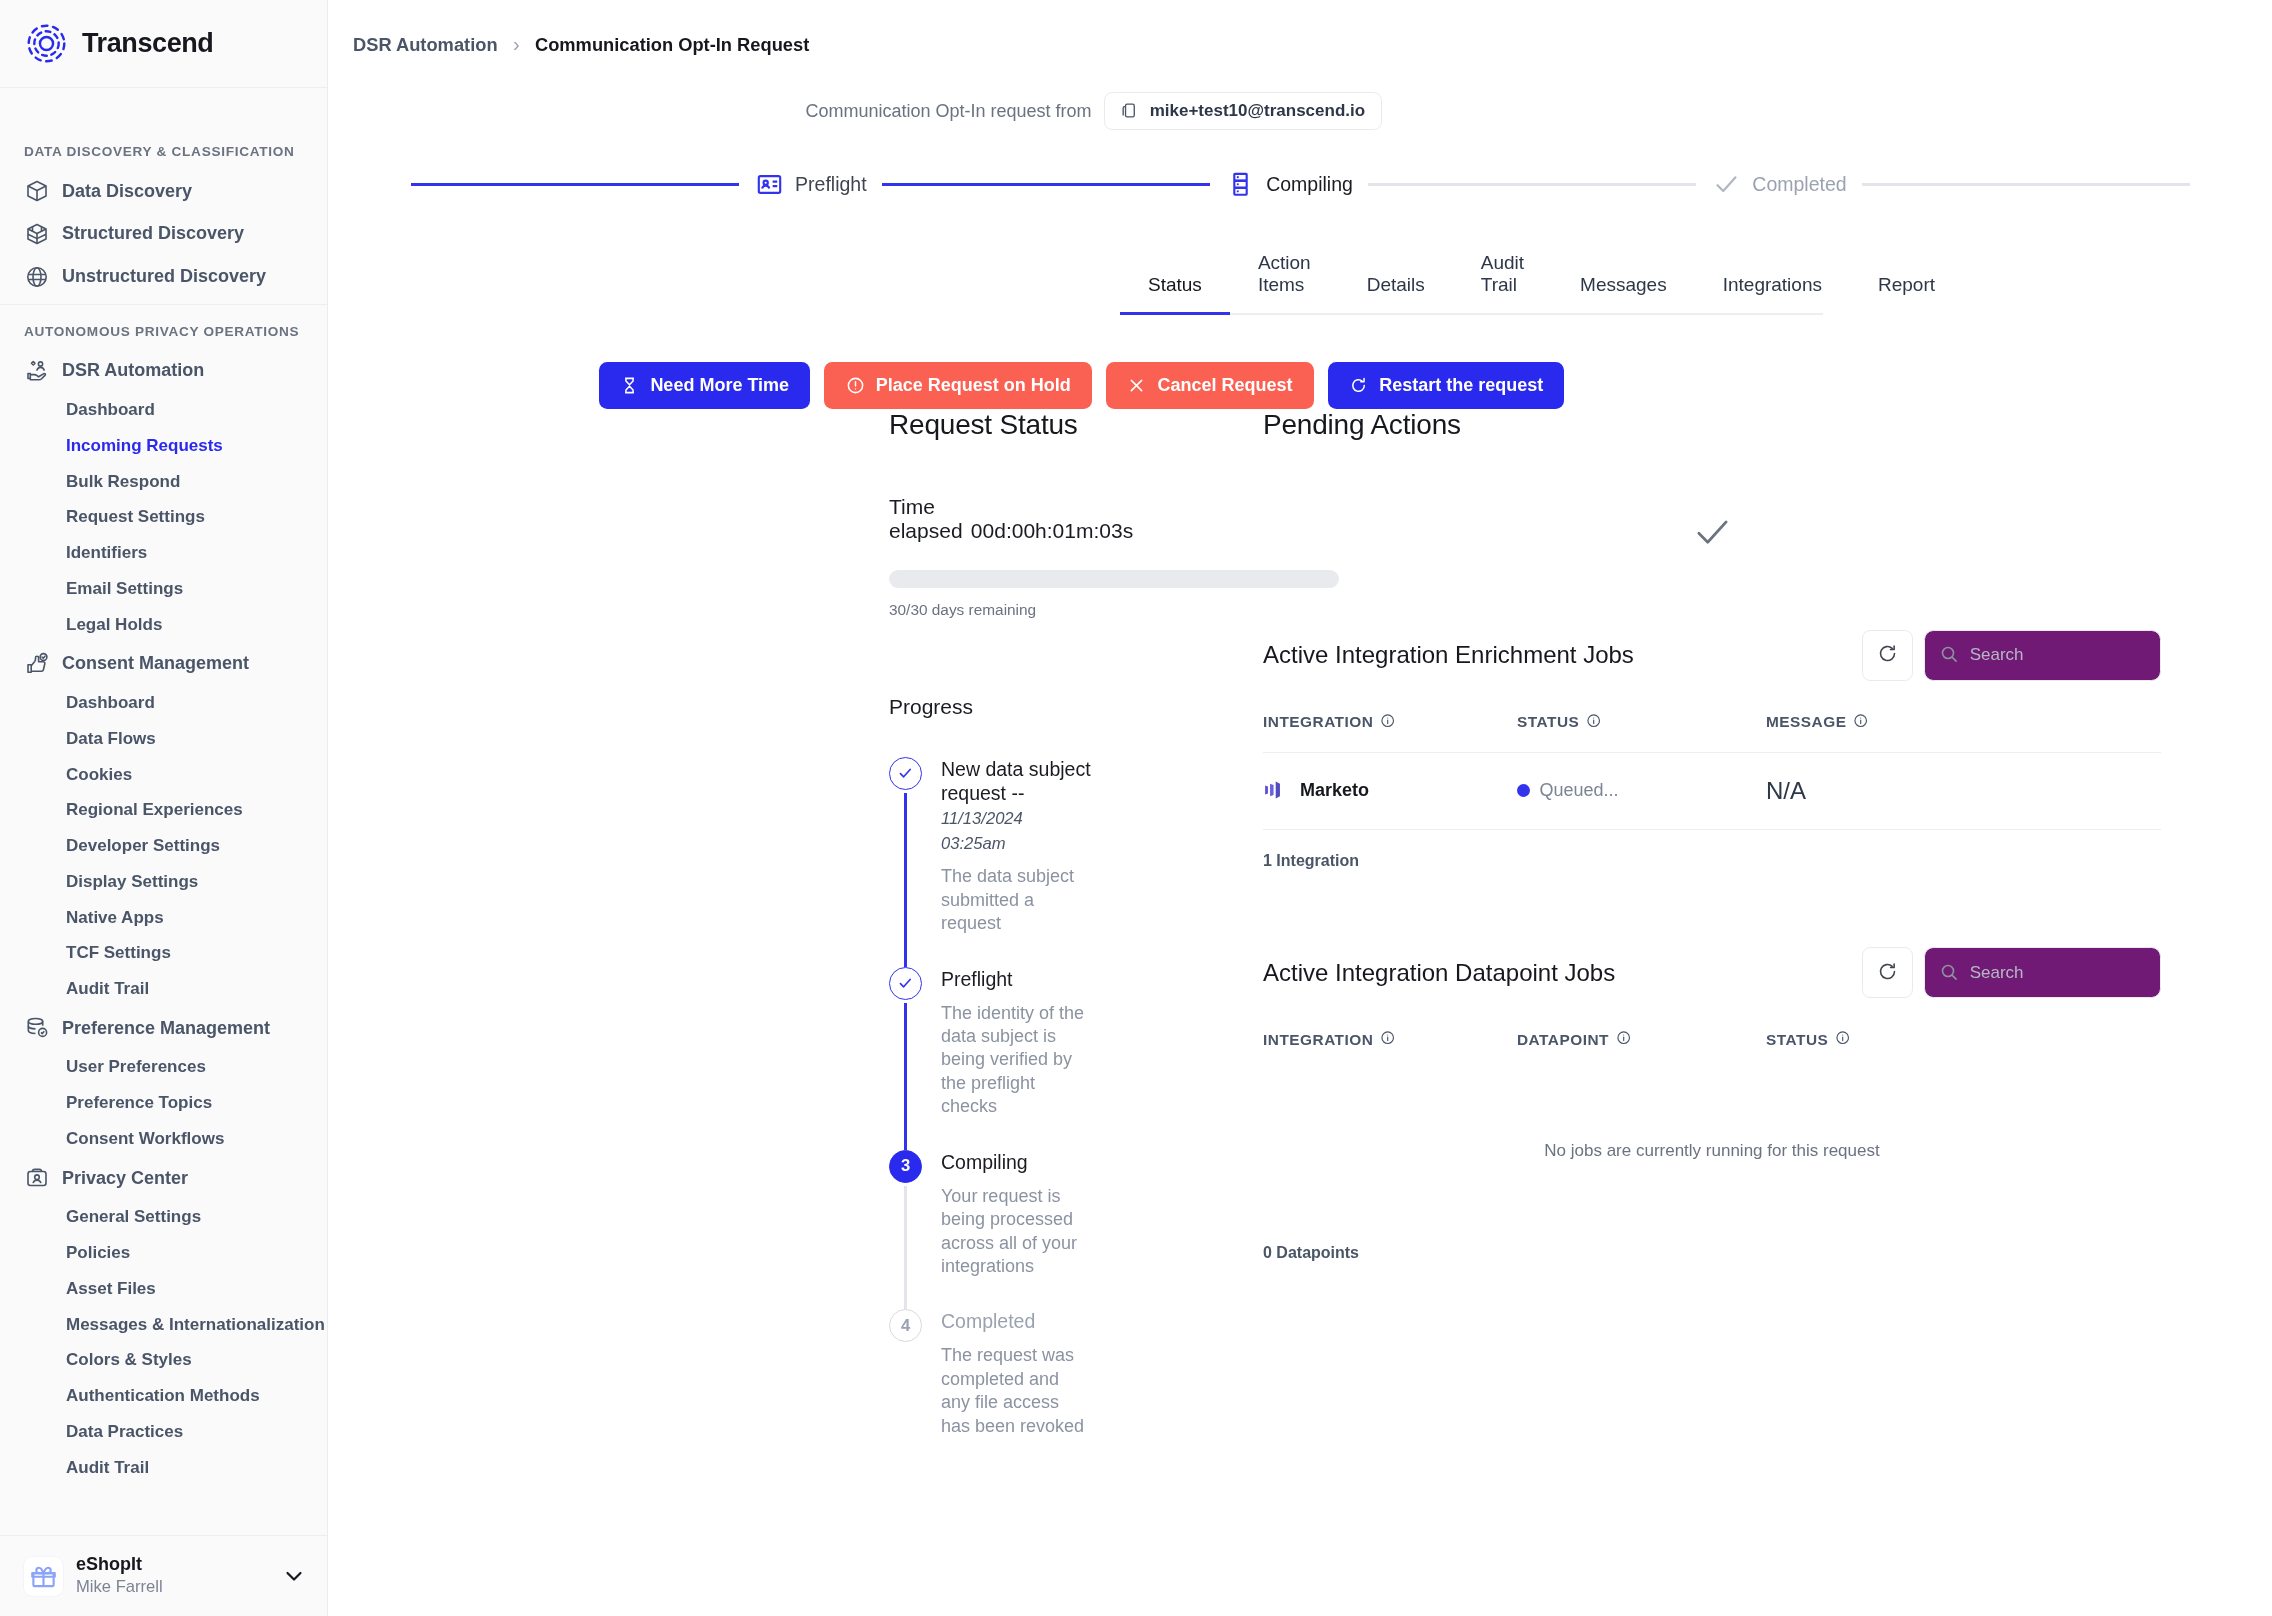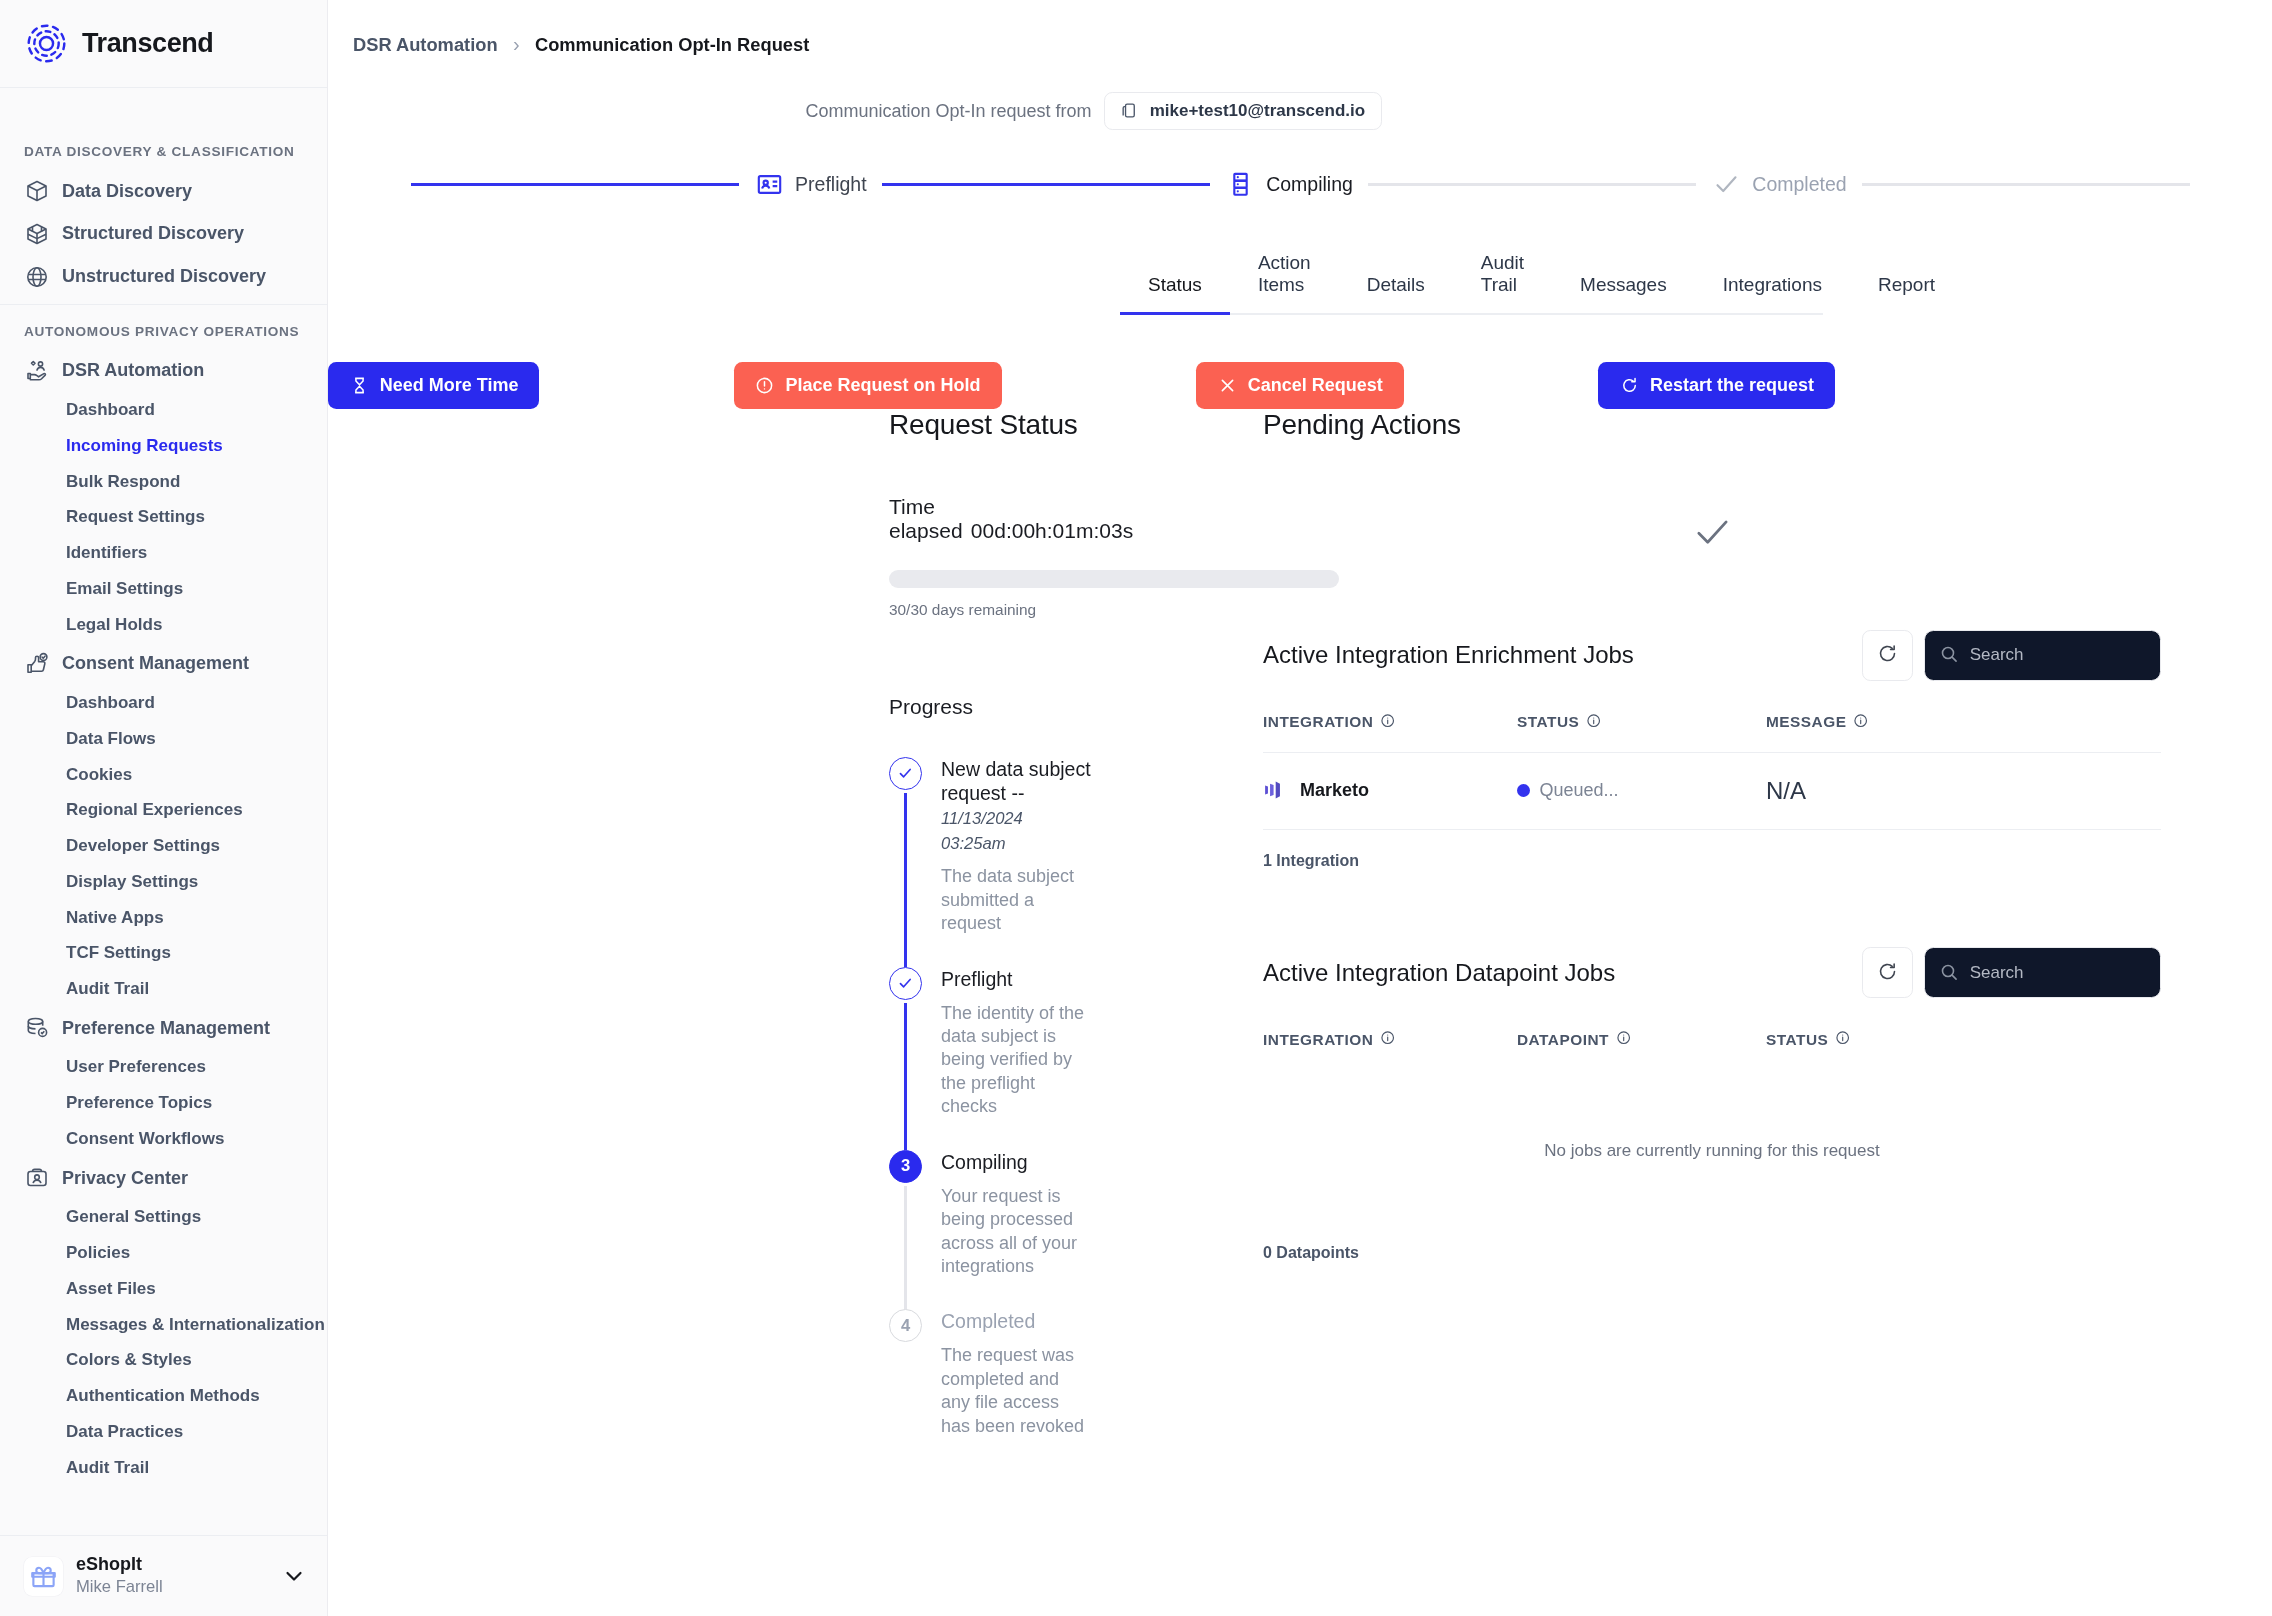--- a/index.html
+++ b/index.html
@@ -112,21 +112,21 @@
   .tabs { display: flex; align-items: flex-end; gap: 0; }
   .tab {
     font-size: 19px; color: #2d3748; padding: 0 28px 15.4px 28px;
     border-bottom: 3.6px solid transparent; position: relative; top: 1.8px;
   }
   .tab.active { border-bottom-color: #3333ee; color: #16181d; }
   .tabs-rule { height: 1.8px; background: #eceef2; margin-left: 792px; margin-right: 450px; }
 
   
   .actions {
-    display: flex; gap: 14px; justify-content: space-between;
+    display: flex; gap: 14px; justify-content: center;
     margin-top: 47px; padding-right: 438px;
   }
   .btn {
     display: inline-flex; align-items: center; gap: 10.7px;
     padding: 13px 21px; border-radius: 8.3px;
     font-size: 18px; font-weight: 700; color: #ffffff; border: none;
   }
   .btn.primary { background: #2a2aee; }
   .btn.danger  { background: #fb6152; }
   .btn .bic { width: 20px; height: 20px; flex: 0 0 20px; display:flex; align-items:center; justify-content:center; }
@@ -178,21 +178,21 @@
     gap: 18px; margin-top: 77px;
   }
   .jobs-title { font-size: 24px; color: #16181d; white-space: nowrap; }
   .jobs-controls { display: flex; align-items: center; gap: 10.7px; }
   .refresh-btn {
     width: 51px; height: 51px; border: 1.2px solid #e9eaee; border-radius: 8.3px;
     background: #fff; display: flex; align-items: center; justify-content: center;
   }
   .search-box {
     width: 237px; height: 51px; border: 1.2px solid #e9eaee; border-radius: 9.5px;
-    background: #0f172a; display: flex; align-items: center; gap: 10.7px; padding: 0 14px;
+    background: #701a75; display: flex; align-items: center; gap: 10.7px; padding: 0 14px;
   }
   .search-box .ph { font-size: 17px; color: #b4b9c4; }
 
   .jobs-table { margin-top: 32px; width: 100%; }
   .jt-head { display: flex; padding-bottom: 20px; border-bottom: 1.2px solid #eceef2; }
   .jt-th {
     font-size: 15.4px; font-weight: 700; letter-spacing: 0.5px; color: #4a5568;
     text-transform: uppercase; display: flex; align-items: center; gap: 7px;
   }
   .jt-row { display: flex; align-items: center; padding: 24px 0; border-bottom: 1.2px solid #eceef2; }

